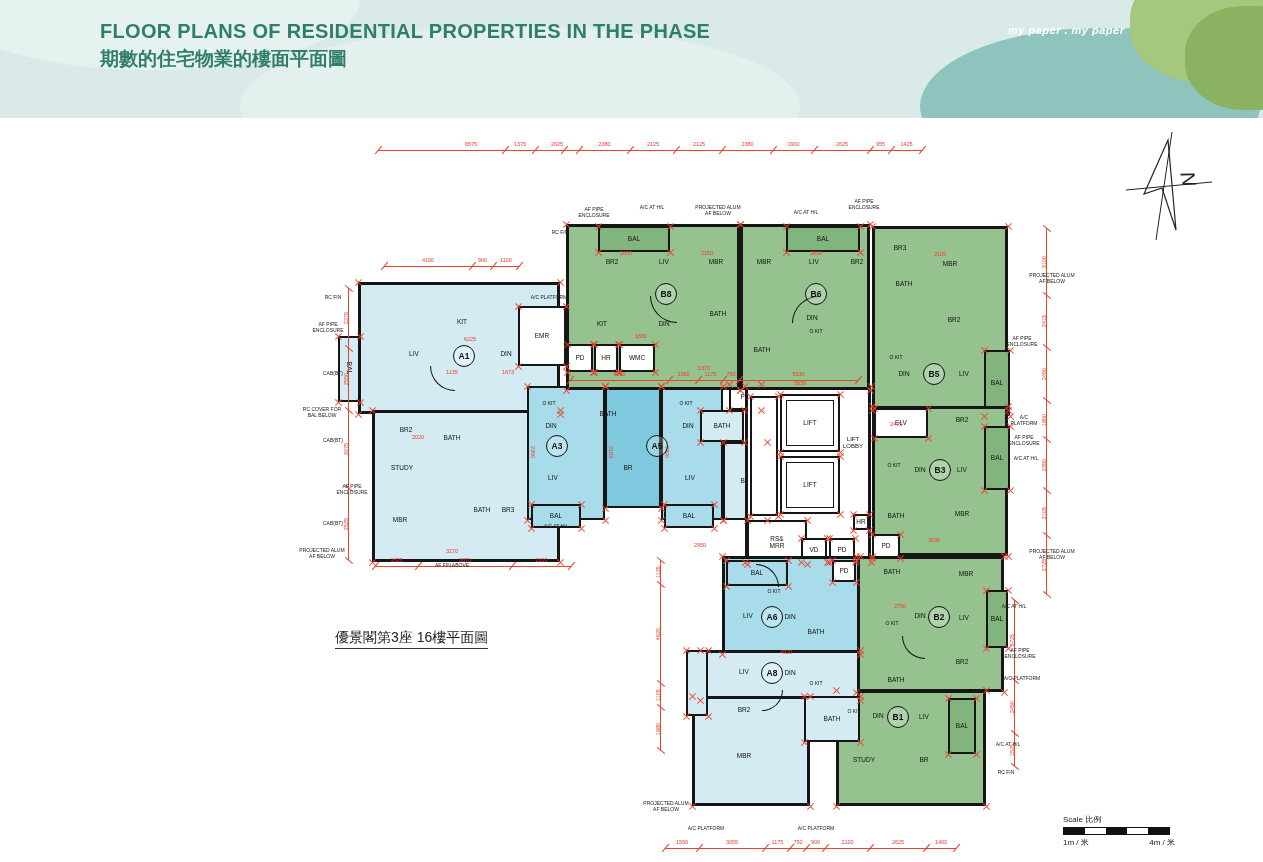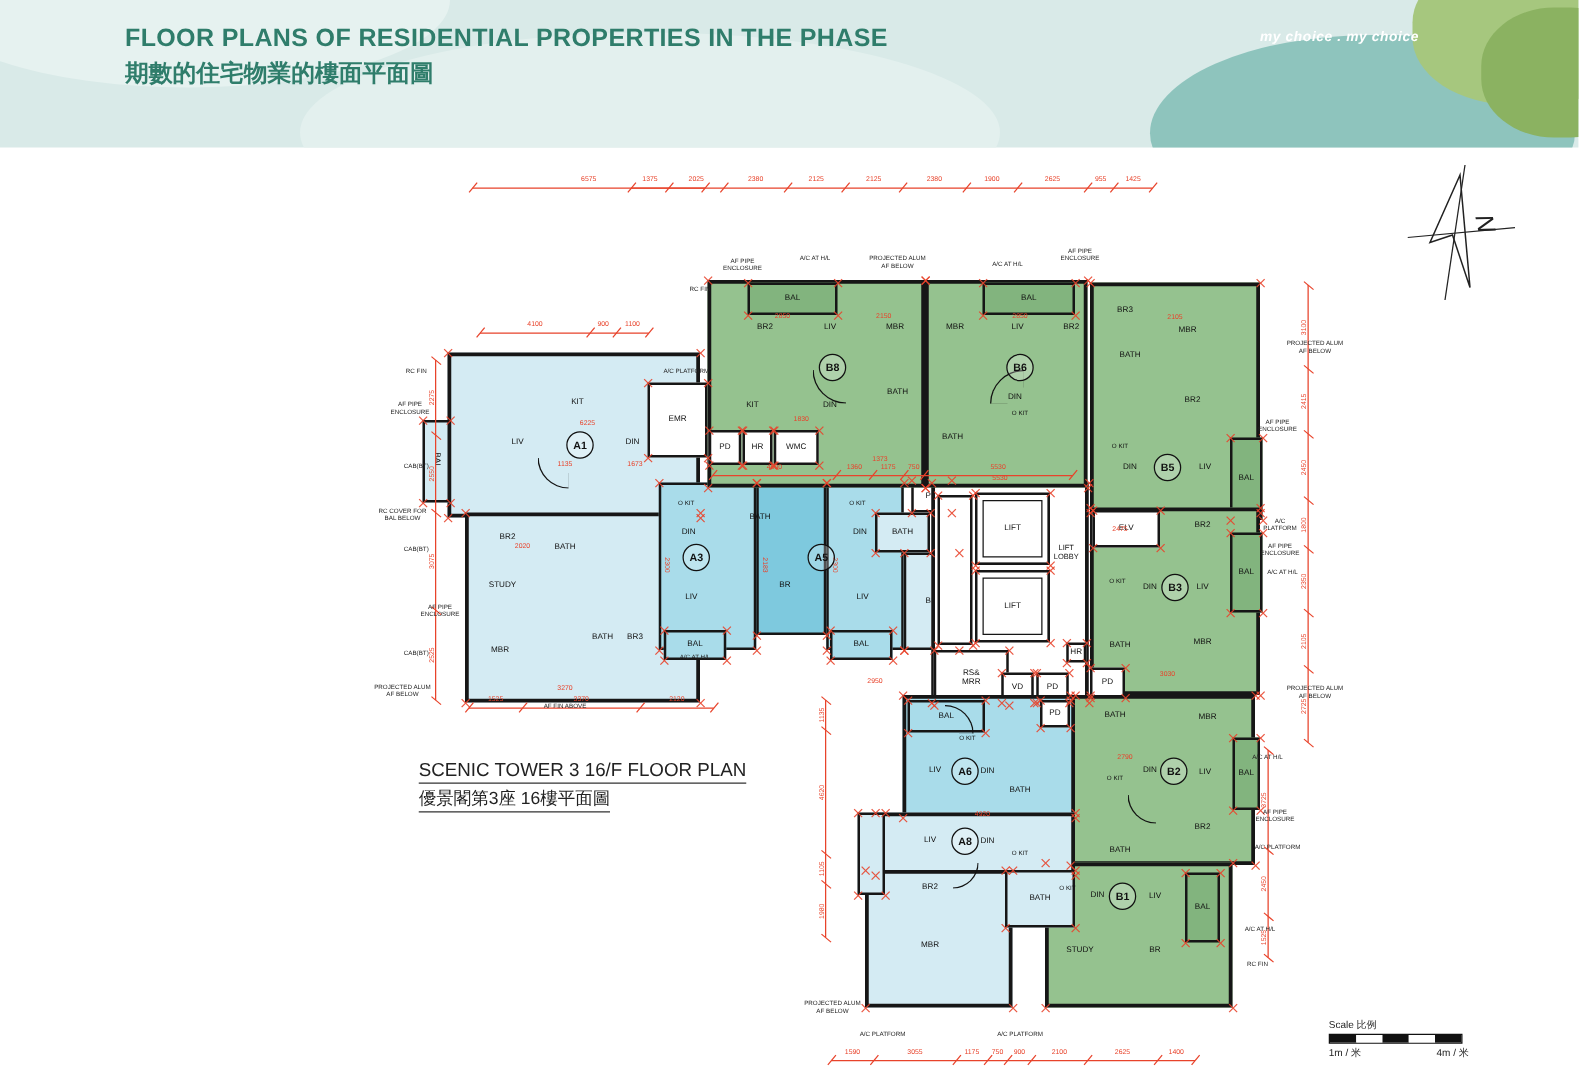--- a/index.html
+++ b/index.html
@@ -58,21 +58,21 @@
 
   <div id="header">
     <div class="wave w5"></div>
     <div class="wave w1"></div>
     <div class="wave w2"></div>
     <div class="wave w3"></div>
     <div class="wave w4"></div>
     <div id="title-en">FLOOR PLANS OF RESIDENTIAL PROPERTIES IN THE PHASE</div>
     <div id="title-zh">期數的住宅物業的樓面平面圖</div>
     <div id="logo">
-      <div class="tag">my choice . my choice</div>
+      <div class="tag">my paper . my paper</div>
     </div>
   </div>
 
   <div id="plan">
       <div class="room" style="left: 358px; top: 282px; width: 202px; height: 132px; background: rgb(212, 235, 243); border: 3px solid rgb(22, 22, 22);"></div>
       <div class="tick" style="left: 353.5px; top: 277.5px;"></div>
       <div class="tick" style="left: 555.5px; top: 277.5px;"></div>
       <div class="tick" style="left: 353.5px; top: 409.5px;"></div>
       <div class="tick" style="left: 555.5px; top: 409.5px;"></div>
       <div class="room" style="left: 372px; top: 410px; width: 188px; height: 152px; background: rgb(212, 235, 243); border: 3px solid rgb(22, 22, 22);"></div>
@@ -630,21 +630,21 @@
     </div>
 
   <svg id="north" width="86" height="108" viewBox="0 0 86 108">
     <line x1="46" y1="0" x2="30" y2="108" stroke="#222" stroke-width="1"></line>
     <line x1="0" y1="58" x2="86" y2="50" stroke="#222" stroke-width="1"></line>
     <polygon points="42,8 18,62 36,56 50,98 42,8" fill="none" stroke="#222" stroke-width="1.2"></polygon>
     <text id="north-n" x="60" y="46" font-size="20" font-style="italic" fill="#222" transform="rotate(78 60 40)" font-family="Liberation Sans, sans-serif">N</text>
   </svg>
 
   <div id="caption">
-    <span class="c1">SCENIC TOWER 3 16/F FLOOR PLAN</span><br>
+    <br>
     <span class="c2">優景閣第3座  16樓平面圖</span>
   </div>
 
   <div id="scalebar">
     <div>Scale 比例</div>
     <div class="bar">
       <i style="background:#111"></i>
         <i style="background:#fff"></i>
         <i style="background:#111"></i>
         <i style="background:#fff"></i>

